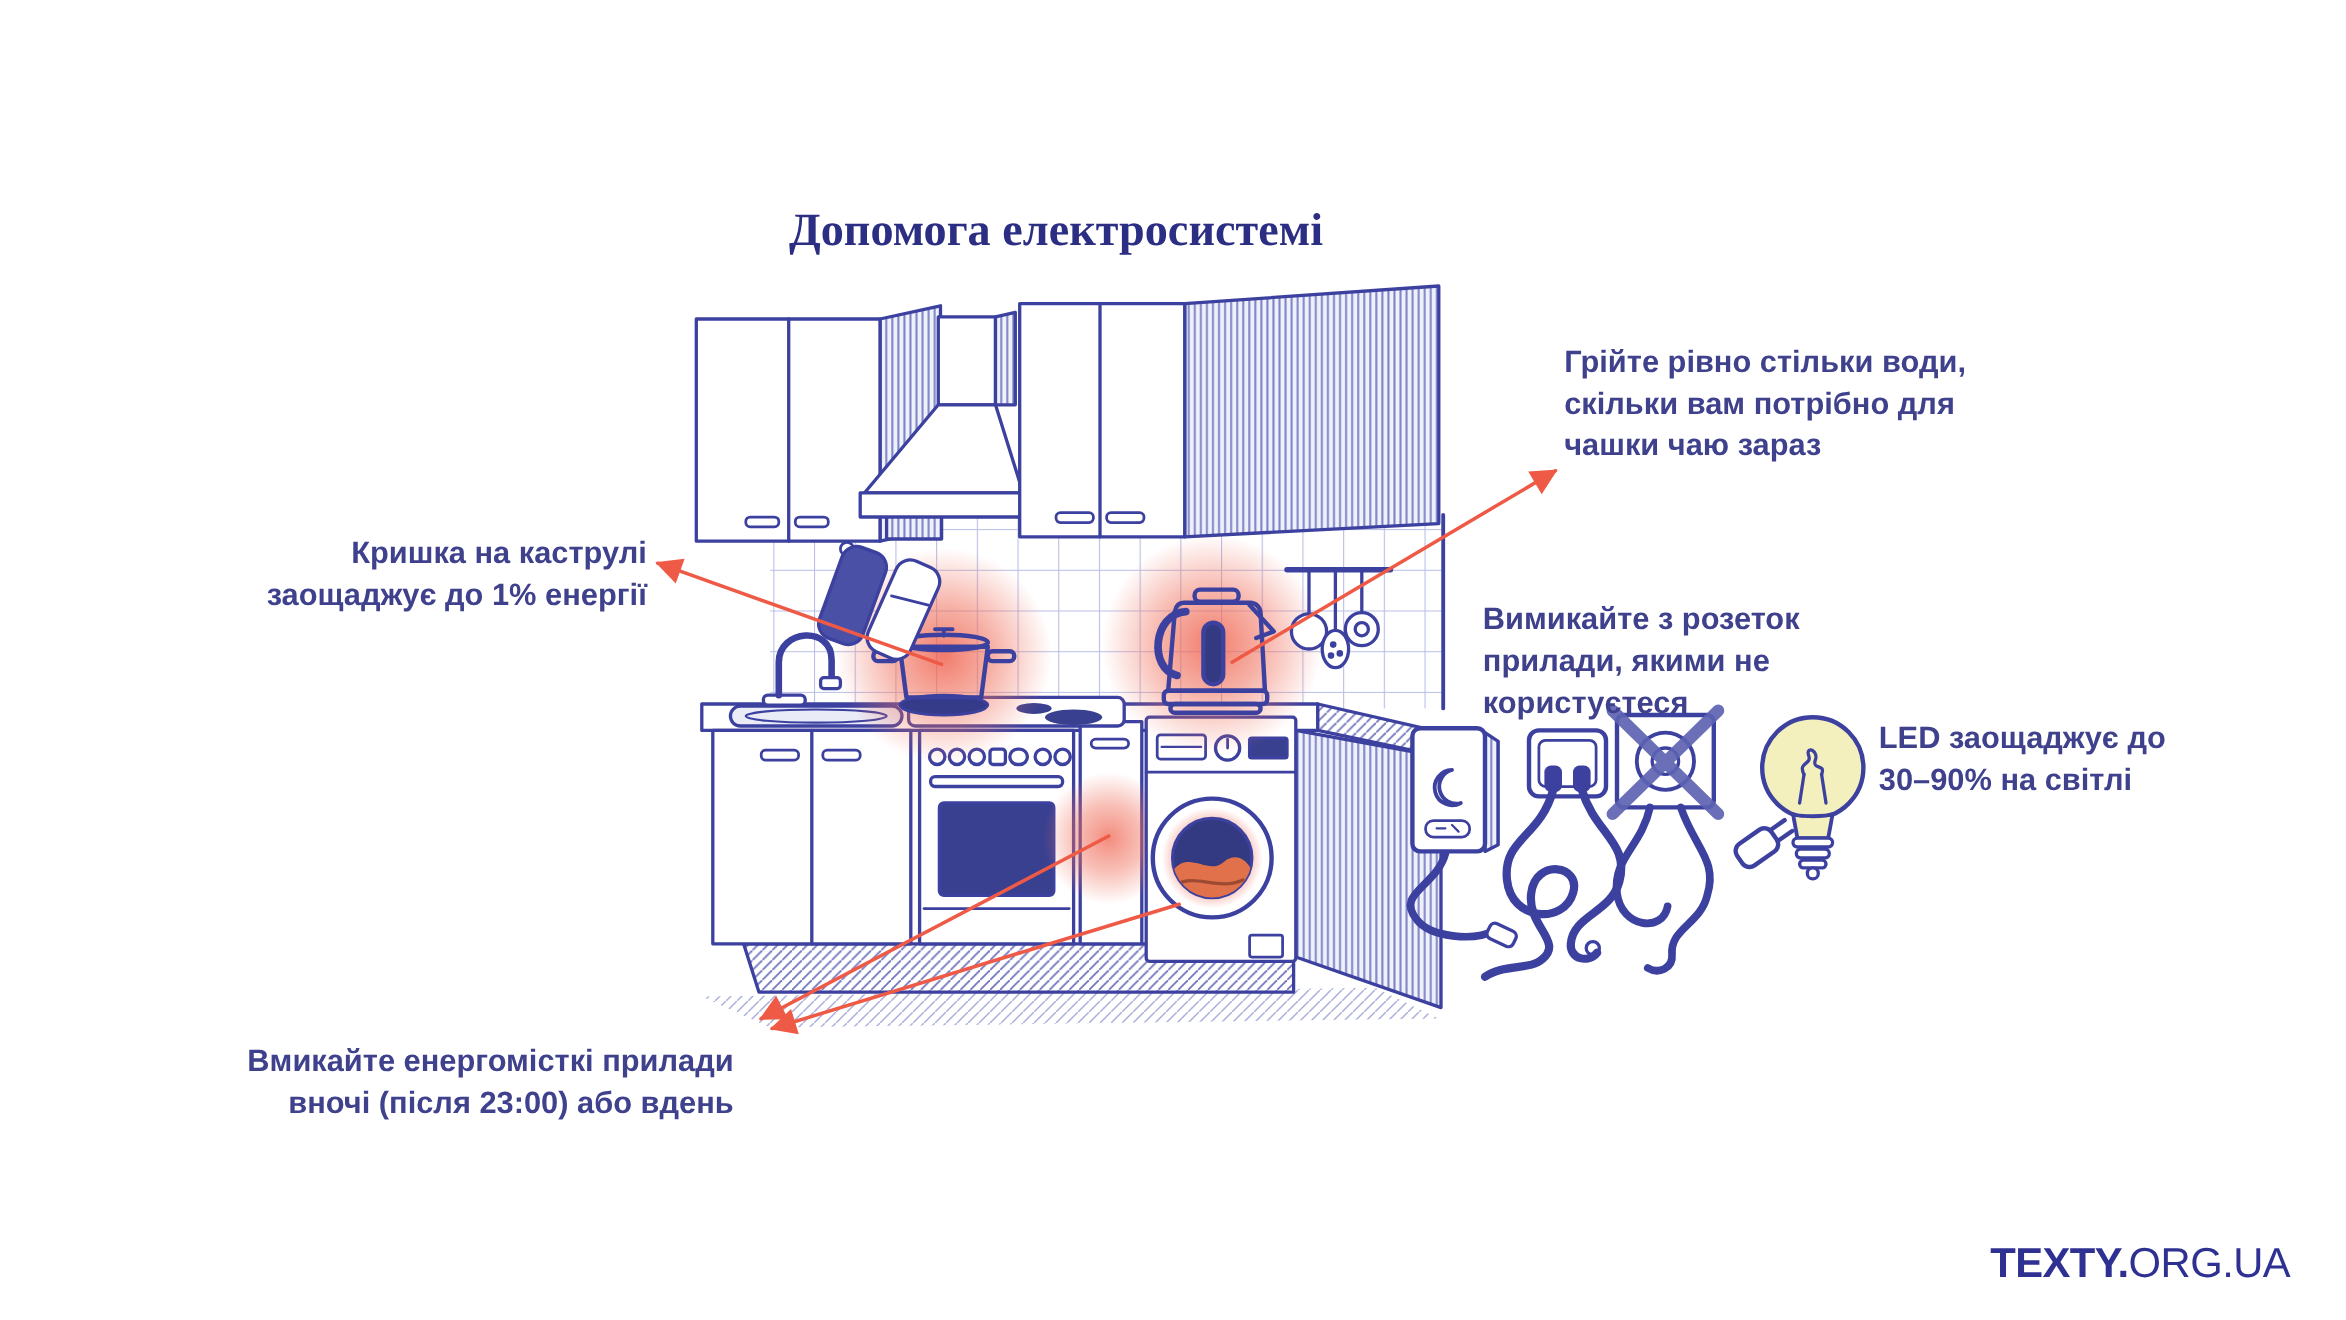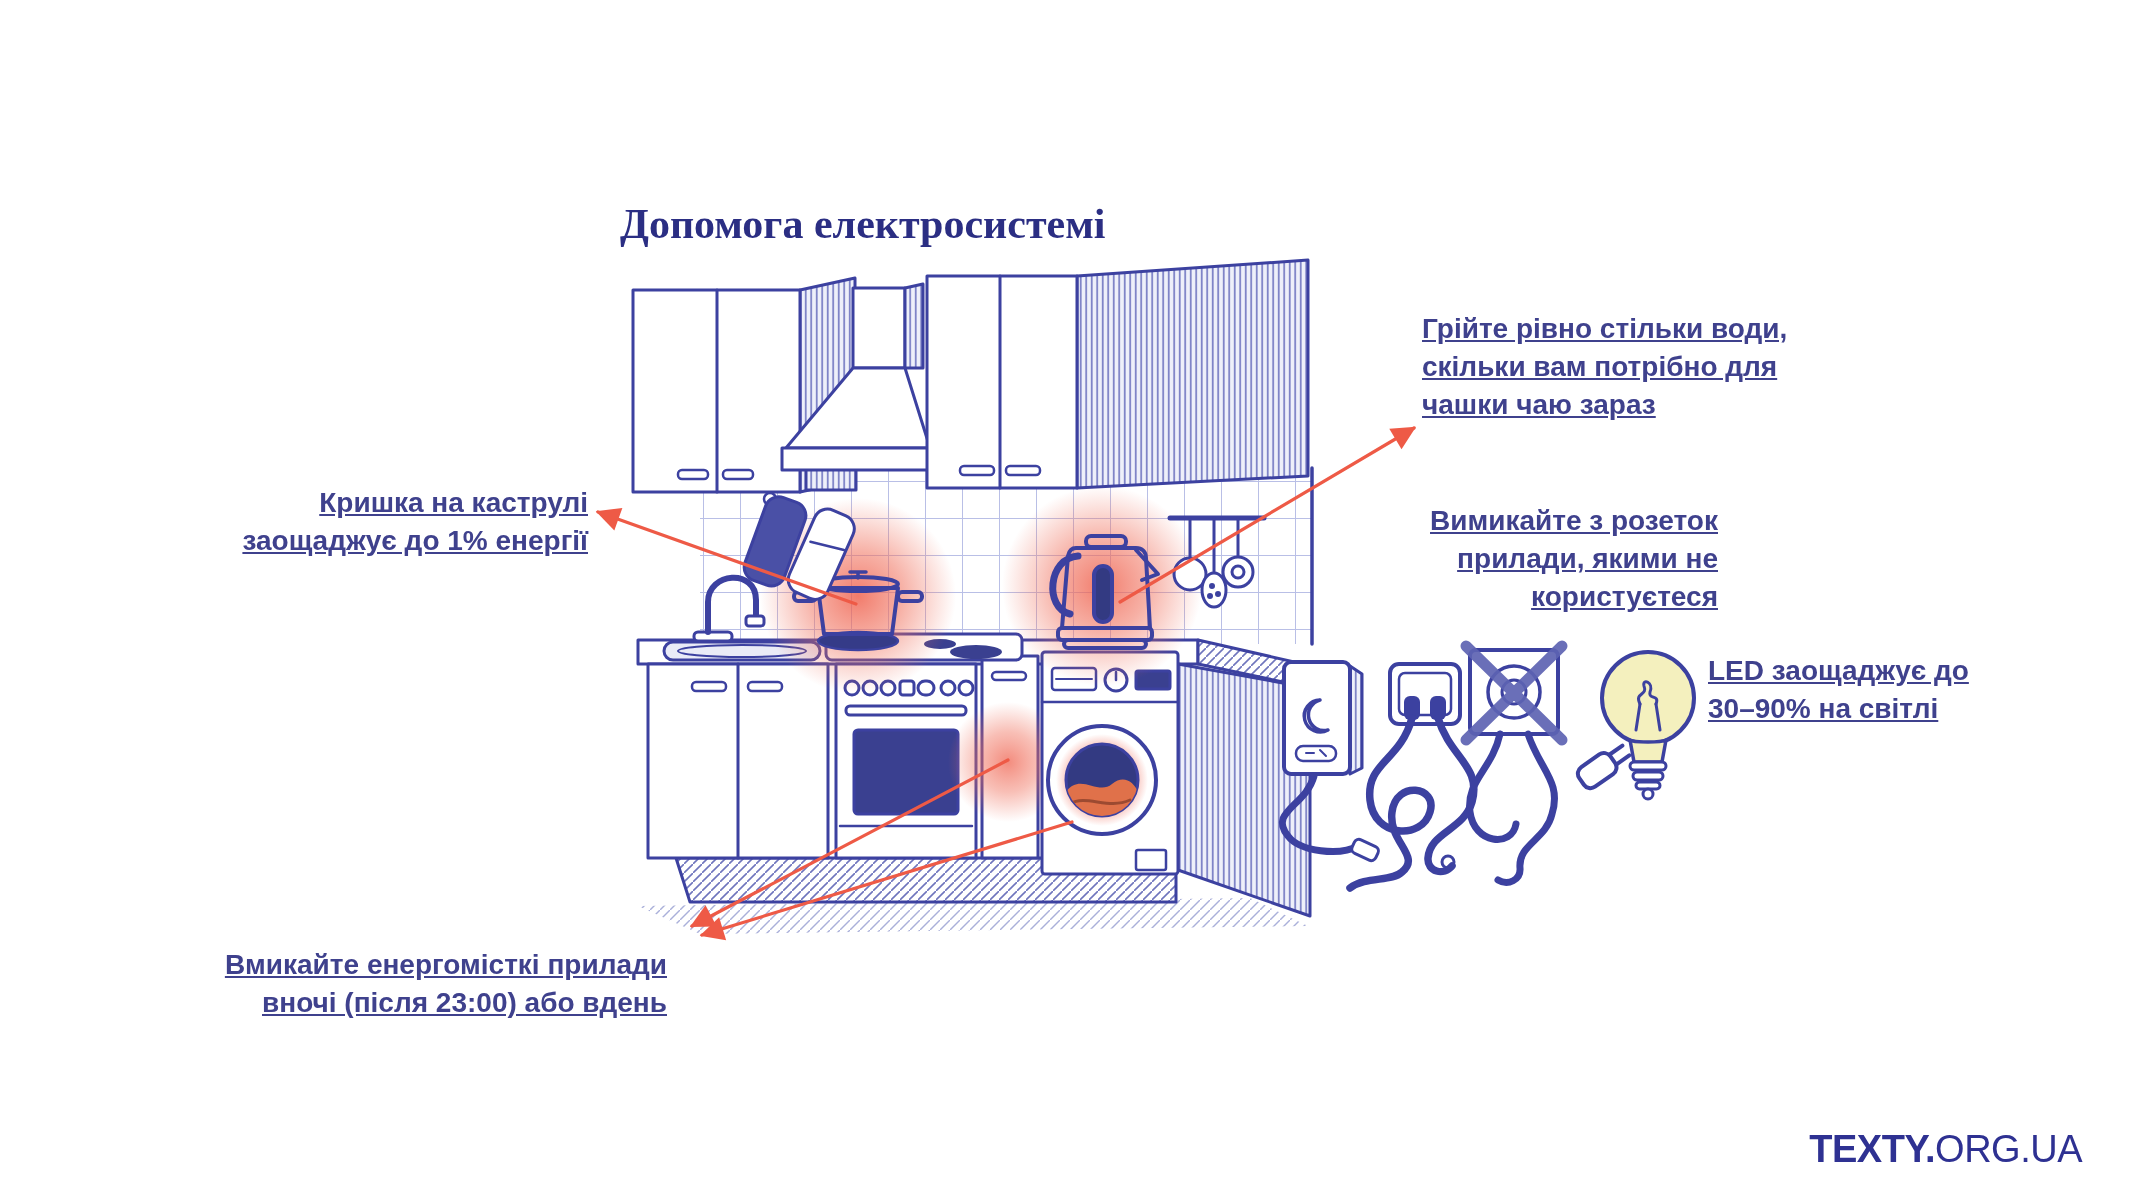--- a/index.html
+++ b/index.html
@@ -1,22 +1,22 @@
 <!DOCTYPE html>
 <html><head>
 <meta charset="utf-8">
 <style>
   html,body{margin:0;padding:0;background:#fff;}
   #canvas{position:relative;width:2133px;height:1200px;background:#ffffff;overflow:hidden;
           font-family:"Liberation Sans",sans-serif;}
   #art{position:absolute;left:0;top:0;}
-  .title{position:absolute;left:620px;top:200px;width:680px;text-align:left;
+  .title{position:absolute;left:620px;top:186px;width:680px;text-align:center;
          font-family:"Liberation Serif",serif;font-weight:700;font-size:42px;color:#2b2e83;}
   .ann{position:absolute;color:#3f418d;font-size:28px;line-height:1.36;font-weight:600;
-       white-space:pre-line;text-decoration:underline;}
+       white-space:pre-line;}
   .ann-right{text-align:right;}
   .logo{position:absolute;right:51px;top:1128px;font-size:38px;color:#2e3192;letter-spacing:-.5px;}
   .logo b{font-weight:700;text-align:center;}
   .logo span.lt{font-weight:400;}
 </style>
 </head>
 <body>
 
 <div id="canvas">
 
@@ -265,21 +265,21 @@
 
   <div class="title">Допомога електросистемі</div>
 
   <div class="ann ann-right" style="left:200px;top:484px;width:388px;">Кришка на каструлі
 заощаджує до 1% енергії</div>
 
   <div class="ann" style="left:1422px;top:310px;width:430px;">Грійте рівно стільки води,
 скільки вам потрібно для
 чашки чаю зараз</div>
 
-  <div class="ann" style="left:1348px;top:502px;width:370px;text-align:right;">Вимикайте з розеток
+  <div class="ann" style="left:1348px;top:544px;width:370px;">Вимикайте з розеток
 прилади, якими не
 користуєтеся</div>
 
   <div class="ann" style="left:1708px;top:652px;width:350px;">LED заощаджує до
 30–90% на світлі</div>
 
   <div class="ann ann-right" style="left:215px;top:906px;width:452px;margin-top:40px;">Вмикайте енергомісткі прилади
 вночі (після 23:00) або вдень</div>
 
   <div class="logo">

